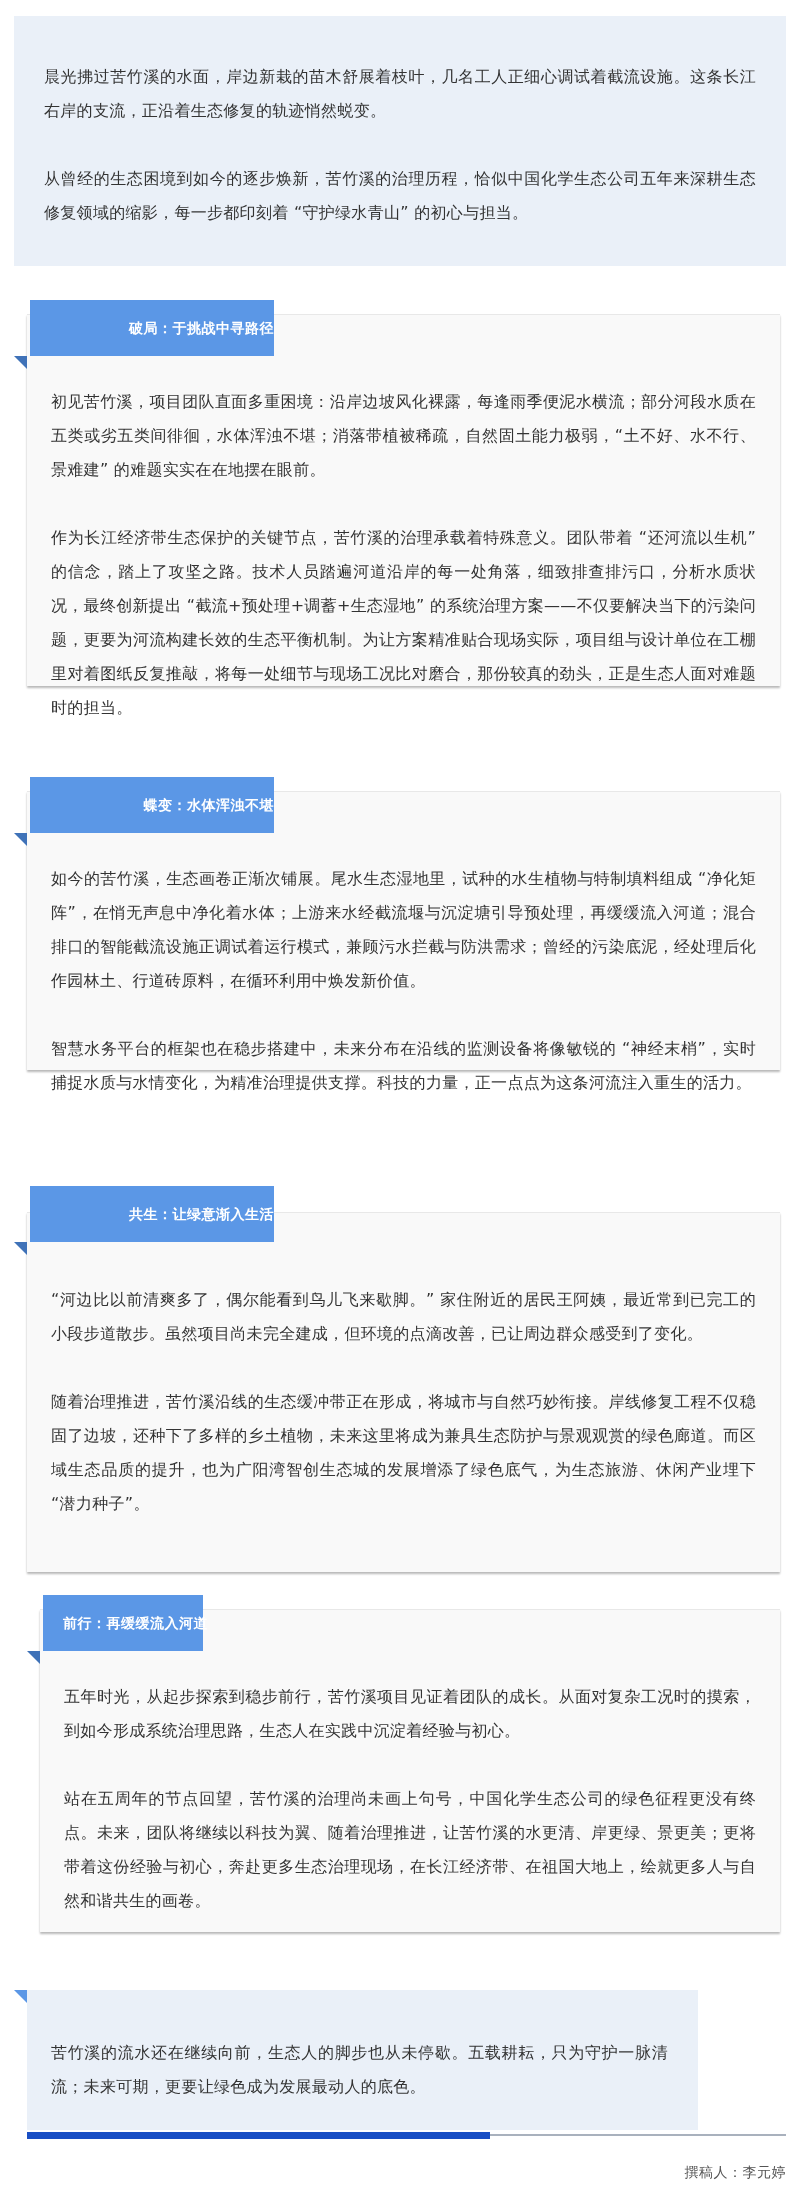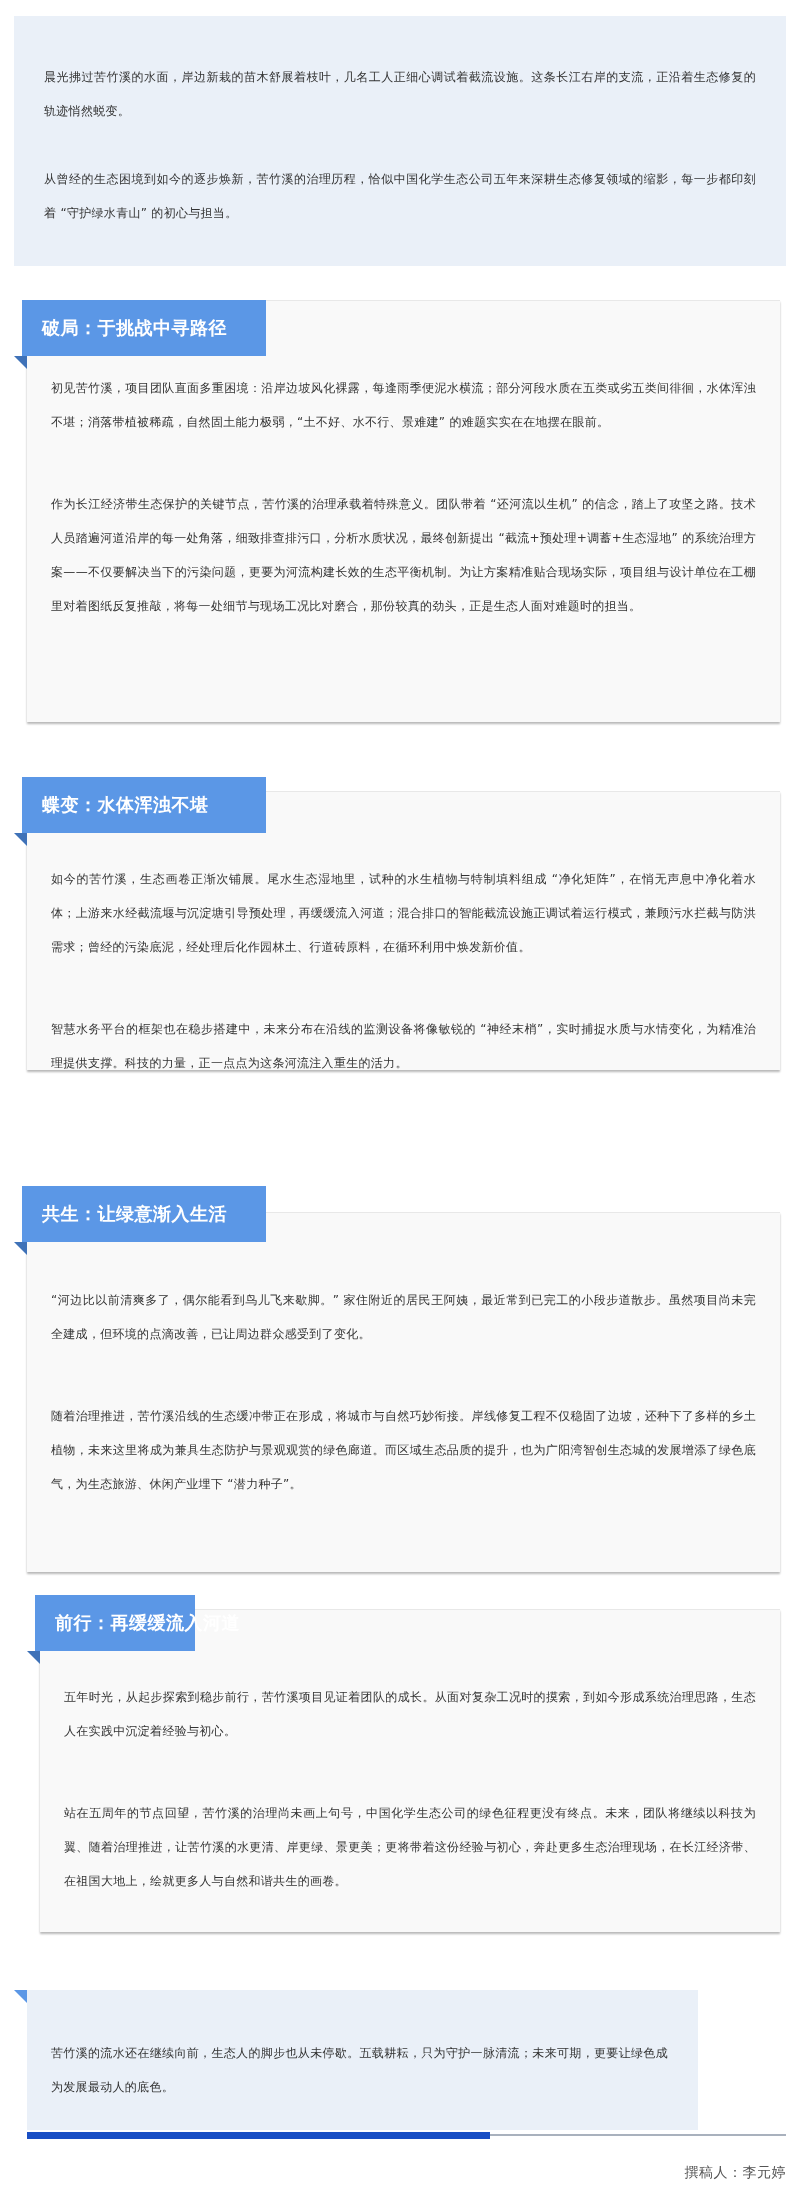--- a/index.html
+++ b/index.html
@@ -1,46 +1,46 @@
 <!DOCTYPE html>
 <html><head>
 <meta charset="utf-8">
 <style>
   * { box-sizing: border-box; margin: 0; padding: 0; }
   html, body { width: 800px; background: #ffffff; }
   body { font-family: "DejaVu Sans", "Liberation Sans", sans-serif; color: #333333; position: relative; height: 2201px; overflow: hidden; }
-  p { font-size: 12px; line-height: 34px; letter-spacing: 0.3px; text-align: justify; }
+  p { font-size: 16px; line-height: 34px; letter-spacing: 0.3px; text-align: justify; }
 
   .intro {
     position: absolute; left: 14px; top: 16px; width: 772px; height: 250px;
     background: #eaf0f8; padding: 44px 30px 0 30px;
   }
   .intro p + p { margin-top: 34px; }
 
   .section { position: absolute; left: 14px; width: 772px; }
   .section.indent { left: 27px; width: 759px; }
 
   .sec-card {
     position: absolute; left: 13px; right: 6px;
     background: #f9f9f9;
     border-top: 1px solid #e8e8e8;
     box-shadow: 0 2px 2px rgba(0,0,0,0.28);
   }
   .sec-tab {
-    position: absolute; left: 8px; top: 0; height: 56px; width: 244px;
+    position: absolute; left: 16px; top: 0; height: 56px; width: 244px;
     background: #5b97e6; color: #ffffff;
-    font-weight: bold; font-size: 18px; line-height: 56px;
-    padding-left: 20px; white-space: nowrap; letter-spacing: 0.5px;
+    font-weight: bold; font-size: 14px; line-height: 56px;
+    padding-left: 20px; white-space: nowrap; letter-spacing: 0.5px; text-align: right;
   }
   .sec-fold {
     position: absolute; left: 0; top: 56px; width: 0; height: 0;
     border-top: 13px solid #3f72b8; border-left: 13px solid transparent;
   }
   .sec-body { padding: 0 24px 0 24px; }
-  .sec-body p + p { margin-top: 48px; }
+  .sec-body p + p { margin-top: 34px; }
 
   .closing {
     position: absolute; left: 27px; top: 1990px; width: 671px; height: 140px;
     background: #eaf0f8; padding: 46px 30px 0 24px;
   }
   .closing-fold {
     position: absolute; left: 14px; top: 1990px; width: 0; height: 0;
     border-top: 13px solid #5b97e6; border-left: 13px solid transparent;
   }
   .progress {
@@ -55,21 +55,21 @@
 </style>
 </head>
 <body>
 
 <div class="intro">
   <p>晨光拂过苦竹溪的水面，岸边新栽的苗木舒展着枝叶，几名工人正细心调试着截流设施。这条长江右岸的支流，正沿着生态修复的轨迹悄然蜕变。</p>
   <p>从曾经的生态困境到如今的逐步焕新，苦竹溪的治理历程，恰似中国化学生态公司五年来深耕生态修复领域的缩影，每一步都印刻着 “守护绿水青山” 的初心与担当。</p>
 </div>
 
 <div class="section" style="top:300px; height:436px;">
-  <div class="sec-card" style="top:0; height:422px;">
+  <div class="sec-card" style="top:14px; height:372px;">
     <div class="sec-body" style="padding-top:70px;">
       <p>初见苦竹溪，项目团队直面多重困境：沿岸边坡风化裸露，每逢雨季便泥水横流；部分河段水质在五类或劣五类间徘徊，水体浑浊不堪；消落带植被稀疏，自然固土能力极弱，“土不好、水不行、景难建” 的难题实实在在地摆在眼前。</p>
       <p>作为长江经济带生态保护的关键节点，苦竹溪的治理承载着特殊意义。团队带着 “还河流以生机” 的信念，踏上了攻坚之路。技术人员踏遍河道沿岸的每一处角落，细致排查排污口，分析水质状况，最终创新提出 “截流+预处理+调蓄+生态湿地” 的系统治理方案——不仅要解决当下的污染问题，更要为河流构建长效的生态平衡机制。为让方案精准贴合现场实际，项目组与设计单位在工棚里对着图纸反复推敲，将每一处细节与现场工况比对磨合，那份较真的劲头，正是生态人面对难题时的担当。</p>
     </div>
   </div>
   <div class="sec-tab">破局：于挑战中寻路径</div>
   <div class="sec-fold"></div>
 </div>
 
 <div class="section" style="top:777px; height:377px;">

